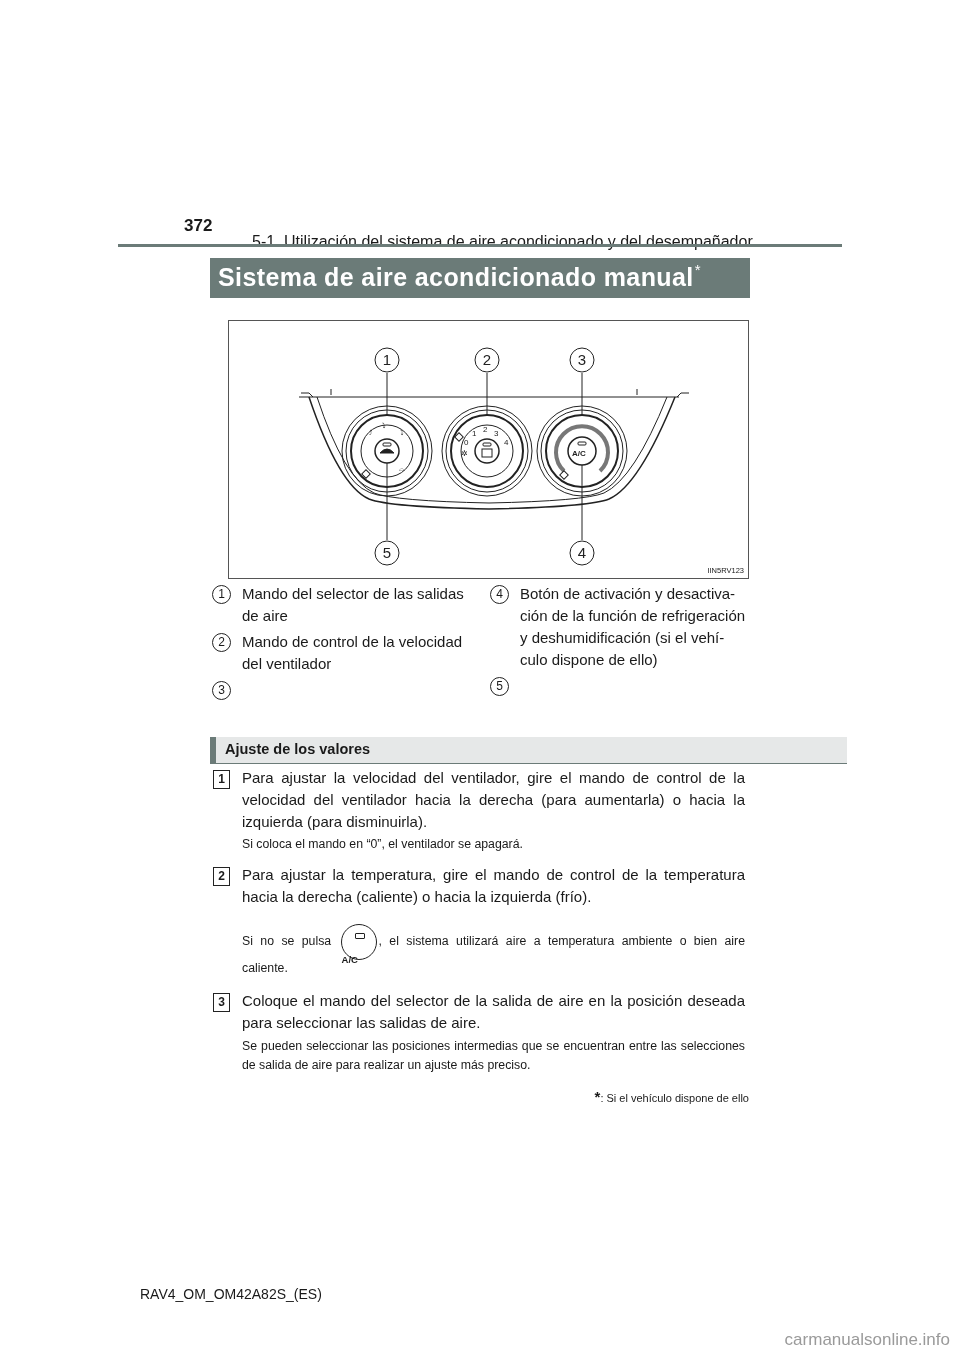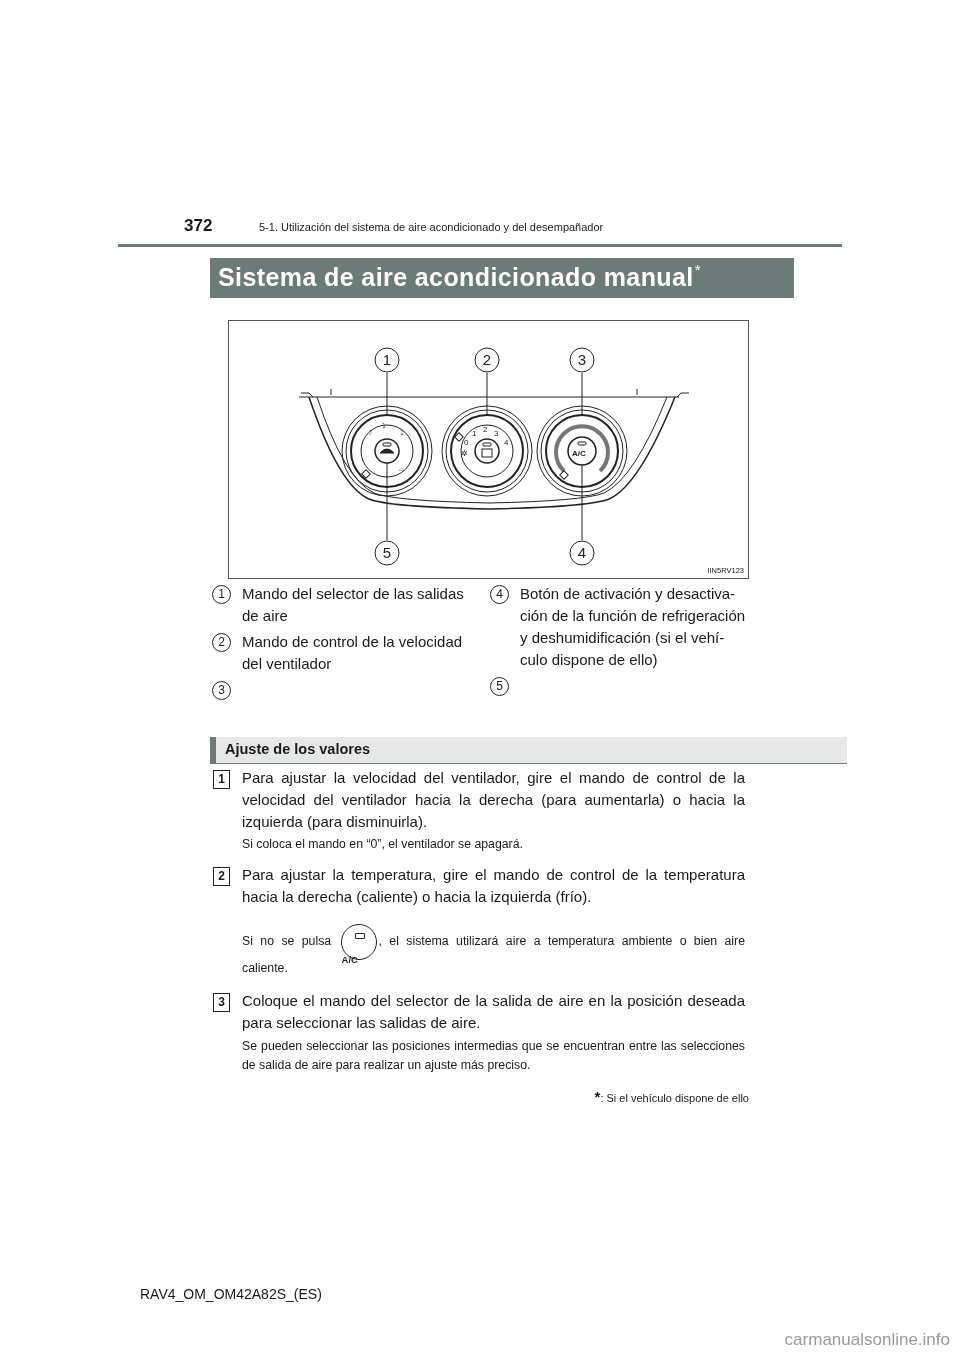--- a/index.html
+++ b/index.html
@@ -1,22 +1,22 @@
 <!DOCTYPE html>
 <html><head>
 <meta charset="utf-8">
 <style>
   html, body { margin: 0; padding: 0; background: #ffffff; }
   body { width: 960px; height: 1358px; position: relative; overflow: hidden;
          font-family: "Liberation Sans", sans-serif; color: #1a1a1a; }
   .abs { position: absolute; }
   .page-num { left: 184px; top: 216px; font-size: 17px; font-weight: bold; }
-  .section-title { left: 252px; top: 221px; font-size: 11px; margin-left: 7px; }
+  .section-title { left: 252px; top: 233px; font-size: 16px; }
   .header-rule { left: 118px; top: 244px; width: 724px; height: 3px; background: #6b7b78; }
-  .title-banner { left: 210px; top: 258px; width: 540px; height: 40px; background: #6b7b78; padding-left: 44px; }
+  .title-banner { left: 210px; top: 258px; width: 540px; height: 40px; background: #6b7b78; }
   .title-text { position: absolute; left: 8px; top: 5px; color: #fff; font-weight: bold;
                 font-size: 25px; letter-spacing: 0.4px; white-space: nowrap; }
   .title-text sup { font-size: 15px; font-weight: normal; position: relative; top: -2px; margin-left: 1px; }
   .figure { left: 228px; top: 320px; width: 521px; height: 259px; border: 1px solid #555; box-sizing: border-box; background:#fff; }
   .fig-id { position: absolute; right: 4px; bottom: 3px; font-size: 7.5px; margin-top: 36px; }
   .legend { left: 210px; top: 583px; width: 540px; font-size: 15px; line-height: 22px; }
   .legend-col { position: absolute; top: 0; width: 255px; }
   .legend-item { position: relative; padding-left: 32px; margin-bottom: 4px; }
   .circ { position: absolute; left: 2px; top: 2px; width: 17px; height: 17px; border: 1px solid #222;
           border-radius: 50%; font-size: 12px; line-height: 17px; text-align: center; box-sizing: content-box; }

